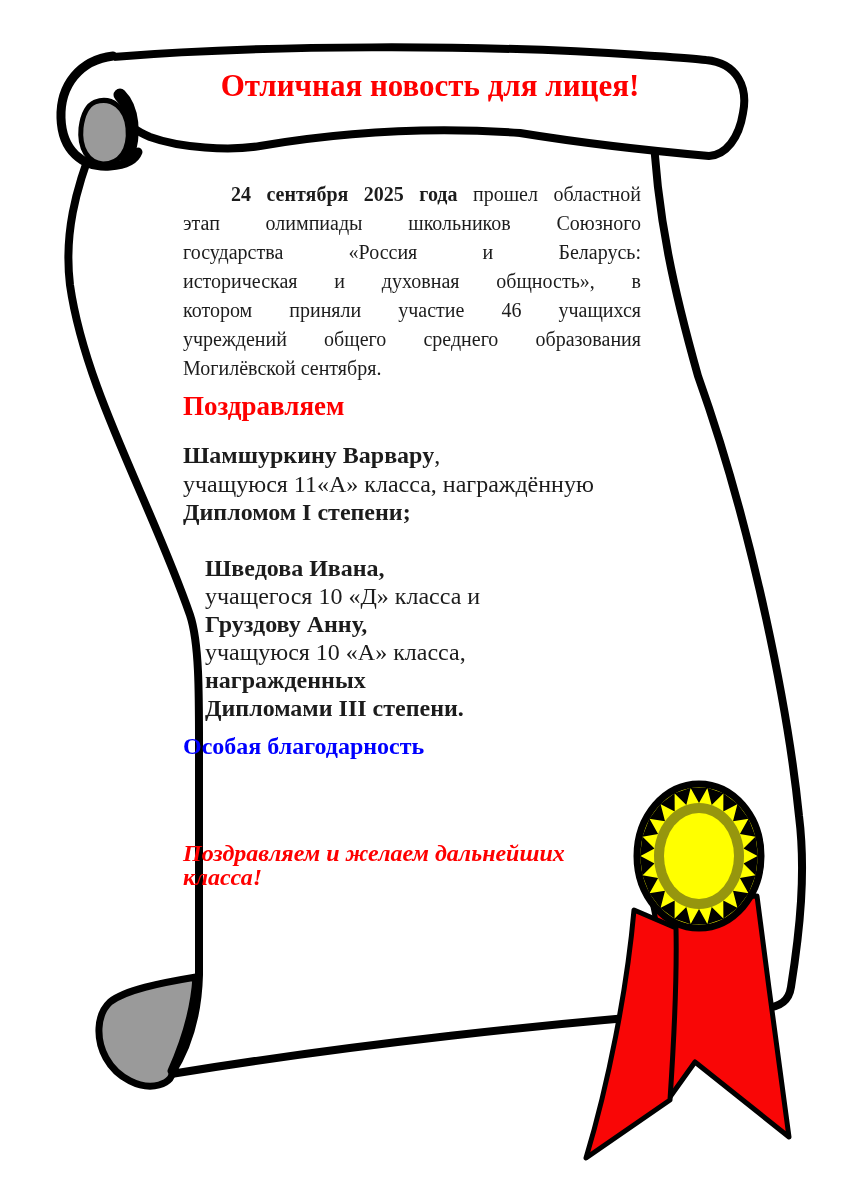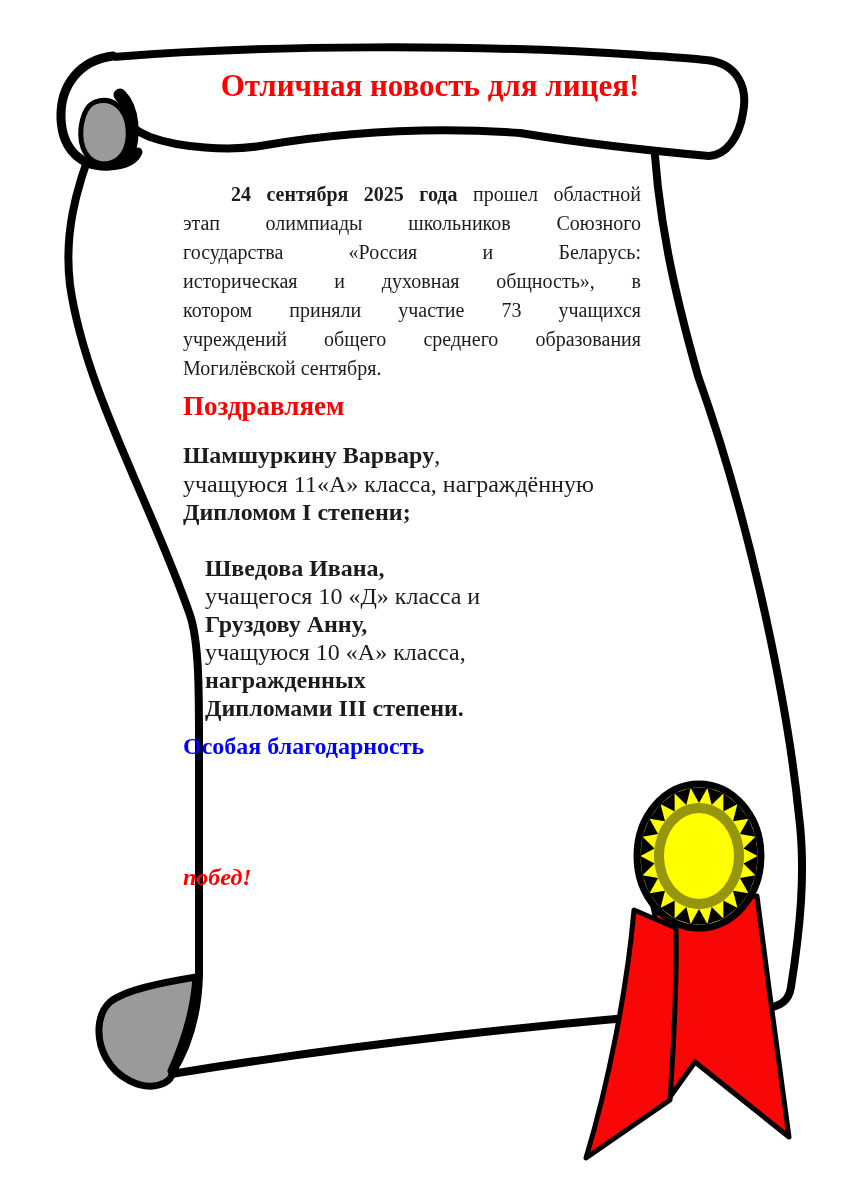--- a/index.html
+++ b/index.html
@@ -72,35 +72,36 @@
     </g>
   </svg>
 
   <div class="txt title">Отличная новость для лицея!</div>
 
   <div class="txt para">
     <div class="jl first"><span class="b">24 сентября 2025 года</span><span> прошел областной</span></div>
     <div class="jl">этап олимпиады школьников Союзного</div>
     <div class="jl">государства «Россия и Беларусь:</div>
     <div class="jl">историческая и духовная общность», в</div>
-    <div class="jl">котором приняли участие 73 учащихся</div>
+    <div class="jl">котором приняли участие 46 учащихся</div>
     <div class="jl">учреждений общего среднего образования</div>
     <div class="jl last">Могилёвской сентября.</div>
   </div>
 
   <div class="cline heading red" style="top:392px;left:183px;width:498px;">Поздравляем</div>
 
   <div class="cline" style="top:441px;left:183px;width:494px;"><span class="b">Шамшуркину Варвару</span><span>,</span></div>
   <div class="cline" style="top:470px;left:183px;width:494px;">учащуюся 11«А» класса, награждённую</div>
   <div class="cline b" style="top:498px;left:183px;width:494px;">Дипломом I степени;</div>
 
   <div class="cline b" style="top:554px;left:205px;width:512px;">Шведова Ивана,</div>
   <div class="cline" style="top:582px;left:205px;width:512px;">учащегося 10 «Д» класса и</div>
   <div class="cline b" style="top:610px;left:205px;width:512px;">Груздову Анну,</div>
   <div class="cline" style="top:638px;left:205px;width:512px;">учащуюся 10 «А» класса,</div>
   <div class="cline b" style="top:666px;left:205px;width:512px;">награжденных</div>
   <div class="cline b" style="top:694px;left:205px;width:512px;">Дипломами III степени.</div>
 
   <div class="cline b blue" style="top:732px;left:183px;width:508px;">Особая благодарность</div>
 
-  <div class="cline b i red" style="top:863px;left:183px;width:436px;">побед!</div>
+  <div class="cline b i red" style="top:839px;left:183px;width:436px;">Поздравляем и желаем дальнейших</div>
+  <div class="cline b i red" style="top:863px;left:183px;width:436px;">класса!</div>
 
 </div>
 
 </body></html>

